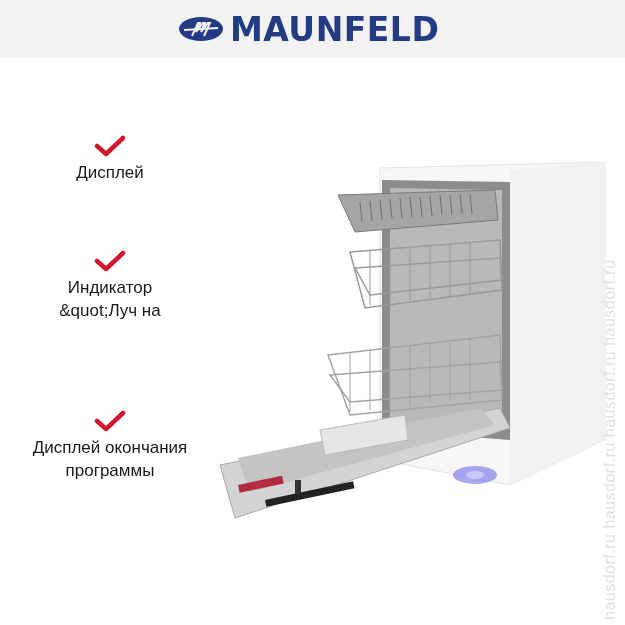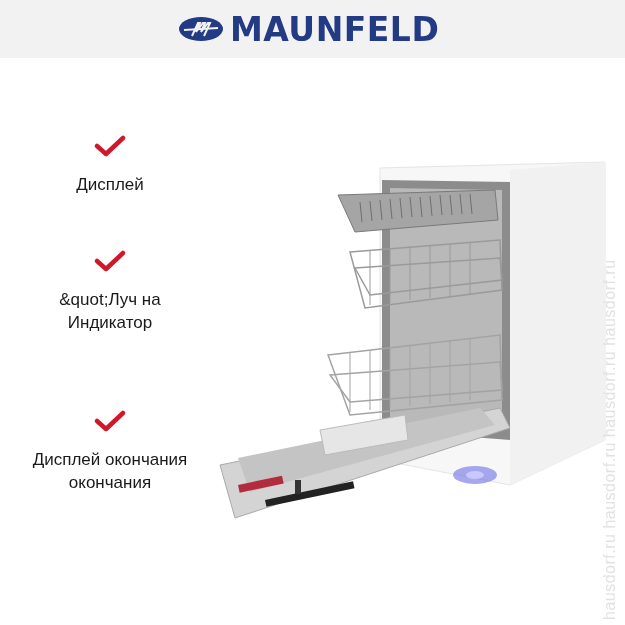--- a/index.html
+++ b/index.html
@@ -3,21 +3,21 @@
 <meta charset="utf-8">
 <style>
   html, body { margin:0; padding:0; }
   body { width:625px; height:625px; position:relative; overflow:hidden; background:#ffffff; font-family:"Liberation Sans", "DejaVu Sans", sans-serif; }
   .header { position:absolute; left:0; top:0; width:625px; height:58px; background:#f2f2f2; }
   .logo { position:absolute; left:178px; top:10px; height:38px; display:flex; align-items:center; }
   .logo-emblem { width:46px; height:26px; margin-right:6px; }
   .logo-text { font-family:"DejaVu Sans", sans-serif; font-weight:bold; font-size:33px; letter-spacing:0.5px; color:#233a85; line-height:1; }
   .feature { position:absolute; left:0; width:220px; text-align:center; }
   .check { display:block; margin:0 auto; width:32px; height:24px; }
-  .feature-text { font-size:17px; line-height:23px; color:#1a1a1a; margin-top:14px; }
+  .feature-text { font-size:17px; line-height:23px; color:#1a1a1a; margin-top:2px; }
   .product { position:absolute; left:210px; top:140px; width:410px; height:385px; }
   .watermark { position:absolute; right:4px; top:150px; height:470px; width:20px; }
   .watermark span { position:absolute; left:0; bottom:0; transform-origin:left bottom; transform:rotate(-90deg) translate(0, 18px); white-space:nowrap; font-size:16px; color:#e2e2e2; letter-spacing:0.5px; }
 </style>
 </head>
 <body>
 
 <div class="header">
   <div class="logo">
     <svg class="logo-emblem" viewBox="0 0 46 26">
@@ -36,32 +36,32 @@
   <div class="feature-text">
     <div>Дисплей</div>
   </div>
 </div>
 
 <div class="feature" style="top:250px;">
   <svg class="check" viewBox="0 0 32 24">
       <path d="M3 11 L12 19 L29 3" stroke="#d0182b" stroke-width="4.5" fill="none" stroke-linecap="round" stroke-linejoin="round"></path>
     </svg>
   <div class="feature-text">
+    <div>Индикатор</div>
     <div>&amp;quot;Луч на</div>
-    <div>Индикатор</div>
   </div>
 </div>
 
 <div class="feature" style="top:410px;">
   <svg class="check" viewBox="0 0 32 24">
       <path d="M3 11 L12 19 L29 3" stroke="#d0182b" stroke-width="4.5" fill="none" stroke-linecap="round" stroke-linejoin="round"></path>
     </svg>
   <div class="feature-text">
     <div>Дисплей окончания</div>
-    <div>окончания</div>
+    <div>программы</div>
   </div>
 </div>
 
 <svg class="product" viewBox="0 0 410 385">
 
   <polygon points="170,28 395,22 395,300 300,345 170,320" fill="#f7f7f7" stroke="#e4e4e4"></polygon>
   <polygon points="300,30 395,22 395,300 300,345" fill="#f1f1f1"></polygon>
 
   <polygon points="172,40 300,42 300,300 172,290" fill="#8c8c8c"></polygon>
   <polygon points="180,48 292,50 292,290 180,282" fill="#b9b9b9"></polygon>

